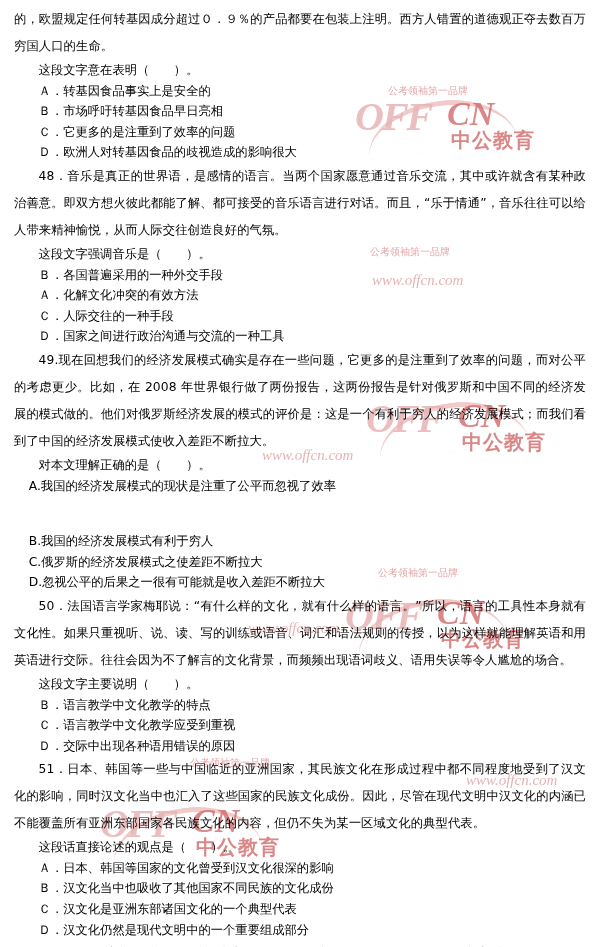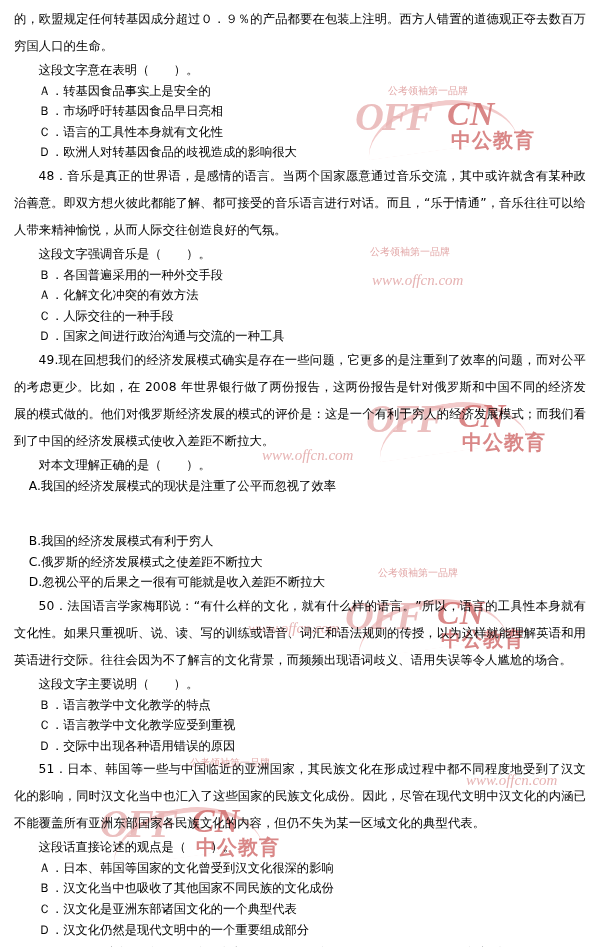--- a/index.html
+++ b/index.html
@@ -173,21 +173,21 @@
       <span class="cn">CN</span>
       <span class="zw">中公教育</span>
     </div>
   </div>
 
   <p class="para">的，欧盟规定任何转基因成分超过０．９％的产品都要在包装上注明。西方人错置的道德观正夺去数百万穷国人口的生命。</p>
 
   <p class="q qtext">这段文字意在表明（　　）。</p>
   <p class="opt">Ａ．转基因食品事实上是安全的</p>
   <p class="opt">Ｂ．市场呼吁转基因食品早日亮相</p>
-  <p class="opt">Ｃ．语言的工具性本身就有文化性</p>
+  <p class="opt">Ｃ．它更多的是注重到了效率的问题</p>
   <p class="opt">Ｄ．欧洲人对转基因食品的歧视造成的影响很大</p>
 
   <p class="para indent2">48．音乐是真正的世界语，是感情的语言。当两个国家愿意通过音乐交流，其中或许就含有某种政治善意。即双方想火彼此都能了解、都可接受的音乐语言进行对话。而且，“乐于情通”，音乐往往可以给人带来精神愉悦，从而人际交往创造良好的气氛。</p>
   <p class="q qtext">这段文字强调音乐是（　　）。</p>
   <p class="opt">Ｂ．各国普遍采用的一种外交手段</p>
   <p class="opt">Ａ．化解文化冲突的有效方法</p>
   <p class="opt">Ｃ．人际交往的一种手段</p>
   <p class="opt">Ｄ．国家之间进行政治沟通与交流的一种工具</p>
 
   <p class="para indent2">49.现在回想我们的经济发展模式确实是存在一些问题，它更多的是注重到了效率的问题，而对公平的考虑更少。比如，在 2008 年世界银行做了两份报告，这两份报告是针对俄罗斯和中国不同的经济发展的模式做的。他们对俄罗斯经济发展的模式的评价是：这是一个有利于穷人的经济发展模式；而我们看到了中国的经济发展模式使收入差距不断拉大。</p>

